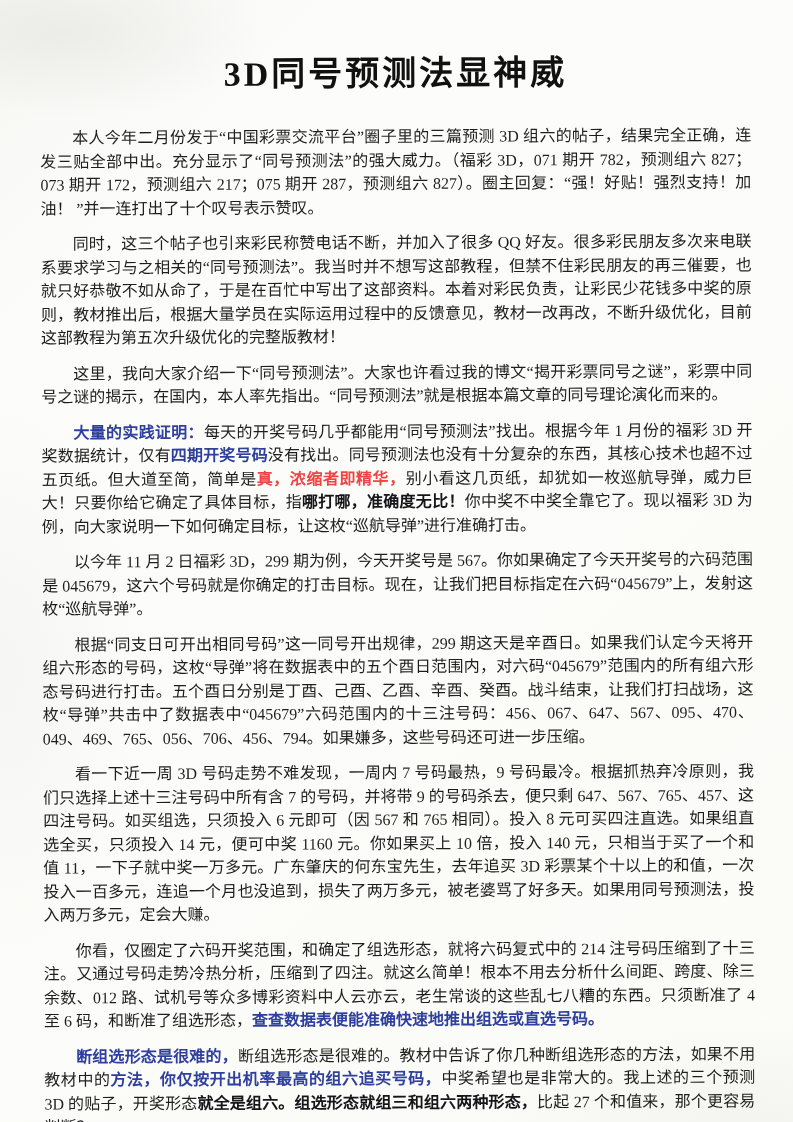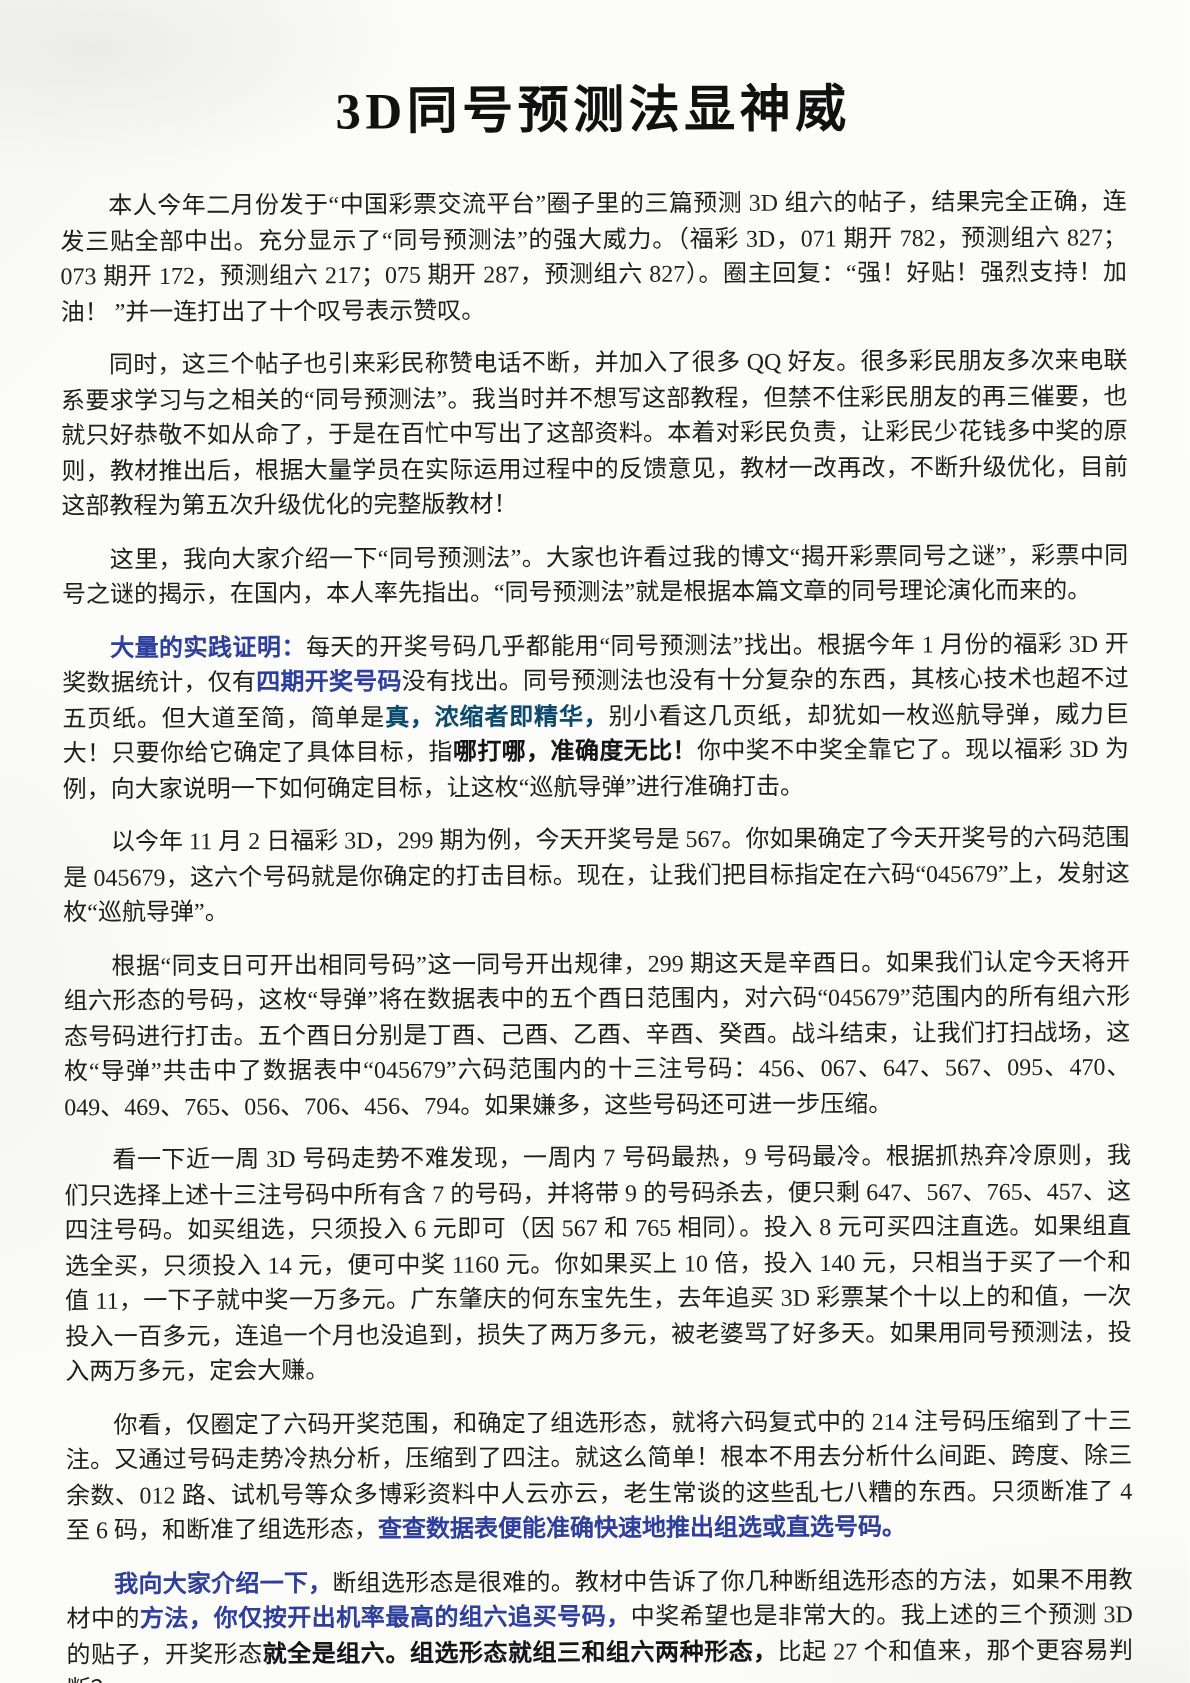--- a/index.html
+++ b/index.html
@@ -38,33 +38,33 @@
     font-size: 16px;
     line-height: 23.5px;
     text-align: justify;
     text-justify: inter-ideograph;
     text-indent: 2em;
     color: #1e1e1e;
   }
   .seg-normal { font-weight: normal; }
   .seg-bold   { font-weight: bold; color: #15151a; }
   .seg-blue   { font-weight: bold; color: #2e3f9e; }
-  .seg-red    { font-weight: bold; color: #0c4a6e; }
+  .seg-red    { font-weight: bold; color: #ef4444; }
 </style>
 </head>
 <body>
 
 <div class="page">
   <h1 class="doc-title">3D同号预测法显神威</h1>
 
   <div class="body-text">
       <p><span class="seg-normal">本人今年二月份发于“中国彩票交流平台”圈子里的三篇预测 3D 组六的帖子，结果完全正确，连发三贴全部中出。充分显示了“同号预测法”的强大威力。（福彩 3D，071 期开 782，预测组六 827；073 期开 172，预测组六 217；075 期开 287，预测组六 827）。圈主回复：“强！好贴！强烈支持！加油！ ”并一连打出了十个叹号表示赞叹。</span></p>
       <p><span class="seg-normal">同时，这三个帖子也引来彩民称赞电话不断，并加入了很多 QQ 好友。很多彩民朋友多次来电联系要求学习与之相关的“同号预测法”。我当时并不想写这部教程，但禁不住彩民朋友的再三催要，也就只好恭敬不如从命了，于是在百忙中写出了这部资料。本着对彩民负责，让彩民少花钱多中奖的原则，教材推出后，根据大量学员在实际运用过程中的反馈意见，教材一改再改，不断升级优化，目前这部教程为第五次升级优化的完整版教材！</span></p>
       <p><span class="seg-normal">这里，我向大家介绍一下“同号预测法”。大家也许看过我的博文“揭开彩票同号之谜”，彩票中同号之谜的揭示，在国内，本人率先指出。“同号预测法”就是根据本篇文章的同号理论演化而来的。</span></p>
       <p><span class="seg-blue">大量的实践证明：</span><span class="seg-normal">每天的开奖号码几乎都能用“同号预测法”找出。根据今年 1 月份的福彩 3D 开奖数据统计，仅有</span><span class="seg-blue">四期开奖号码</span><span class="seg-normal">没有找出。同号预测法也没有十分复杂的东西，其核心技术也超不过五页纸。但大道至简，简单是</span><span class="seg-red">真，浓缩者即精华，</span><span class="seg-normal">别小看这几页纸，却犹如一枚巡航导弹，威力巨大！只要你给它确定了具体目标，指</span><span class="seg-bold">哪打哪，准确度无比！</span><span class="seg-normal">你中奖不中奖全靠它了。现以福彩 3D 为例，向大家说明一下如何确定目标，让这枚“巡航导弹”进行准确打击。</span></p>
       <p><span class="seg-normal">以今年 11 月 2 日福彩 3D，299 期为例，今天开奖号是 567。你如果确定了今天开奖号的六码范围是 045679，这六个号码就是你确定的打击目标。现在，让我们把目标指定在六码“045679”上，发射这枚“巡航导弹”。</span></p>
       <p><span class="seg-normal">根据“同支日可开出相同号码”这一同号开出规律，299 期这天是辛酉日。如果我们认定今天将开组六形态的号码，这枚“导弹”将在数据表中的五个酉日范围内，对六码“045679”范围内的所有组六形态号码进行打击。五个酉日分别是丁酉、己酉、乙酉、辛酉、癸酉。战斗结束，让我们打扫战场，这枚“导弹”共击中了数据表中“045679”六码范围内的十三注号码：456、067、647、567、095、470、049、469、765、056、706、456、794。如果嫌多，这些号码还可进一步压缩。</span></p>
       <p><span class="seg-normal">看一下近一周 3D 号码走势不难发现，一周内 7 号码最热，9 号码最冷。根据抓热弃冷原则，我们只选择上述十三注号码中所有含 7 的号码，并将带 9 的号码杀去，便只剩 647、567、765、457、这四注号码。如买组选，只须投入 6 元即可（因 567 和 765 相同）。投入 8 元可买四注直选。如果组直选全买，只须投入 14 元，便可中奖 1160 元。你如果买上 10 倍，投入 140 元，只相当于买了一个和值 11，一下子就中奖一万多元。广东肇庆的何东宝先生，去年追买 3D 彩票某个十以上的和值，一次投入一百多元，连追一个月也没追到，损失了两万多元，被老婆骂了好多天。如果用同号预测法，投入两万多元，定会大赚。</span></p>
       <p><span class="seg-normal">你看，仅圈定了六码开奖范围，和确定了组选形态，就将六码复式中的 214 注号码压缩到了十三注。又通过号码走势冷热分析，压缩到了四注。就这么简单！根本不用去分析什么间距、跨度、除三余数、012 路、试机号等众多博彩资料中人云亦云，老生常谈的这些乱七八糟的东西。只须断准了 4 至 6 码，和断准了组选形态，</span><span class="seg-blue">查查数据表便能准确快速地推出组选或直选号码。</span></p>
-      <p><span class="seg-blue">我向大家介绍一下，</span><span class="seg-normal">断组选形态是很难的。教材中告诉了你几种断组选形态的方法，如果不用教材中的</span><span class="seg-blue">方法，你仅按开出机率最高的组六追买号码，</span><span class="seg-normal">中奖希望也是非常大的。我上述的三个预测 3D 的贴子，开奖形态</span><span class="seg-bold">就全是组六。组选形态就组三和组六两种形态，</span><span class="seg-normal">比起 27 个和值来，那个更容易判断？</span></p>
+      <p><span class="seg-blue">断组选形态是很难的，</span><span class="seg-normal">断组选形态是很难的。教材中告诉了你几种断组选形态的方法，如果不用教材中的</span><span class="seg-blue">方法，你仅按开出机率最高的组六追买号码，</span><span class="seg-normal">中奖希望也是非常大的。我上述的三个预测 3D 的贴子，开奖形态</span><span class="seg-bold">就全是组六。组选形态就组三和组六两种形态，</span><span class="seg-normal">比起 27 个和值来，那个更容易判断？</span></p>
     </div>
 
 </div>
 
 </body></html>

